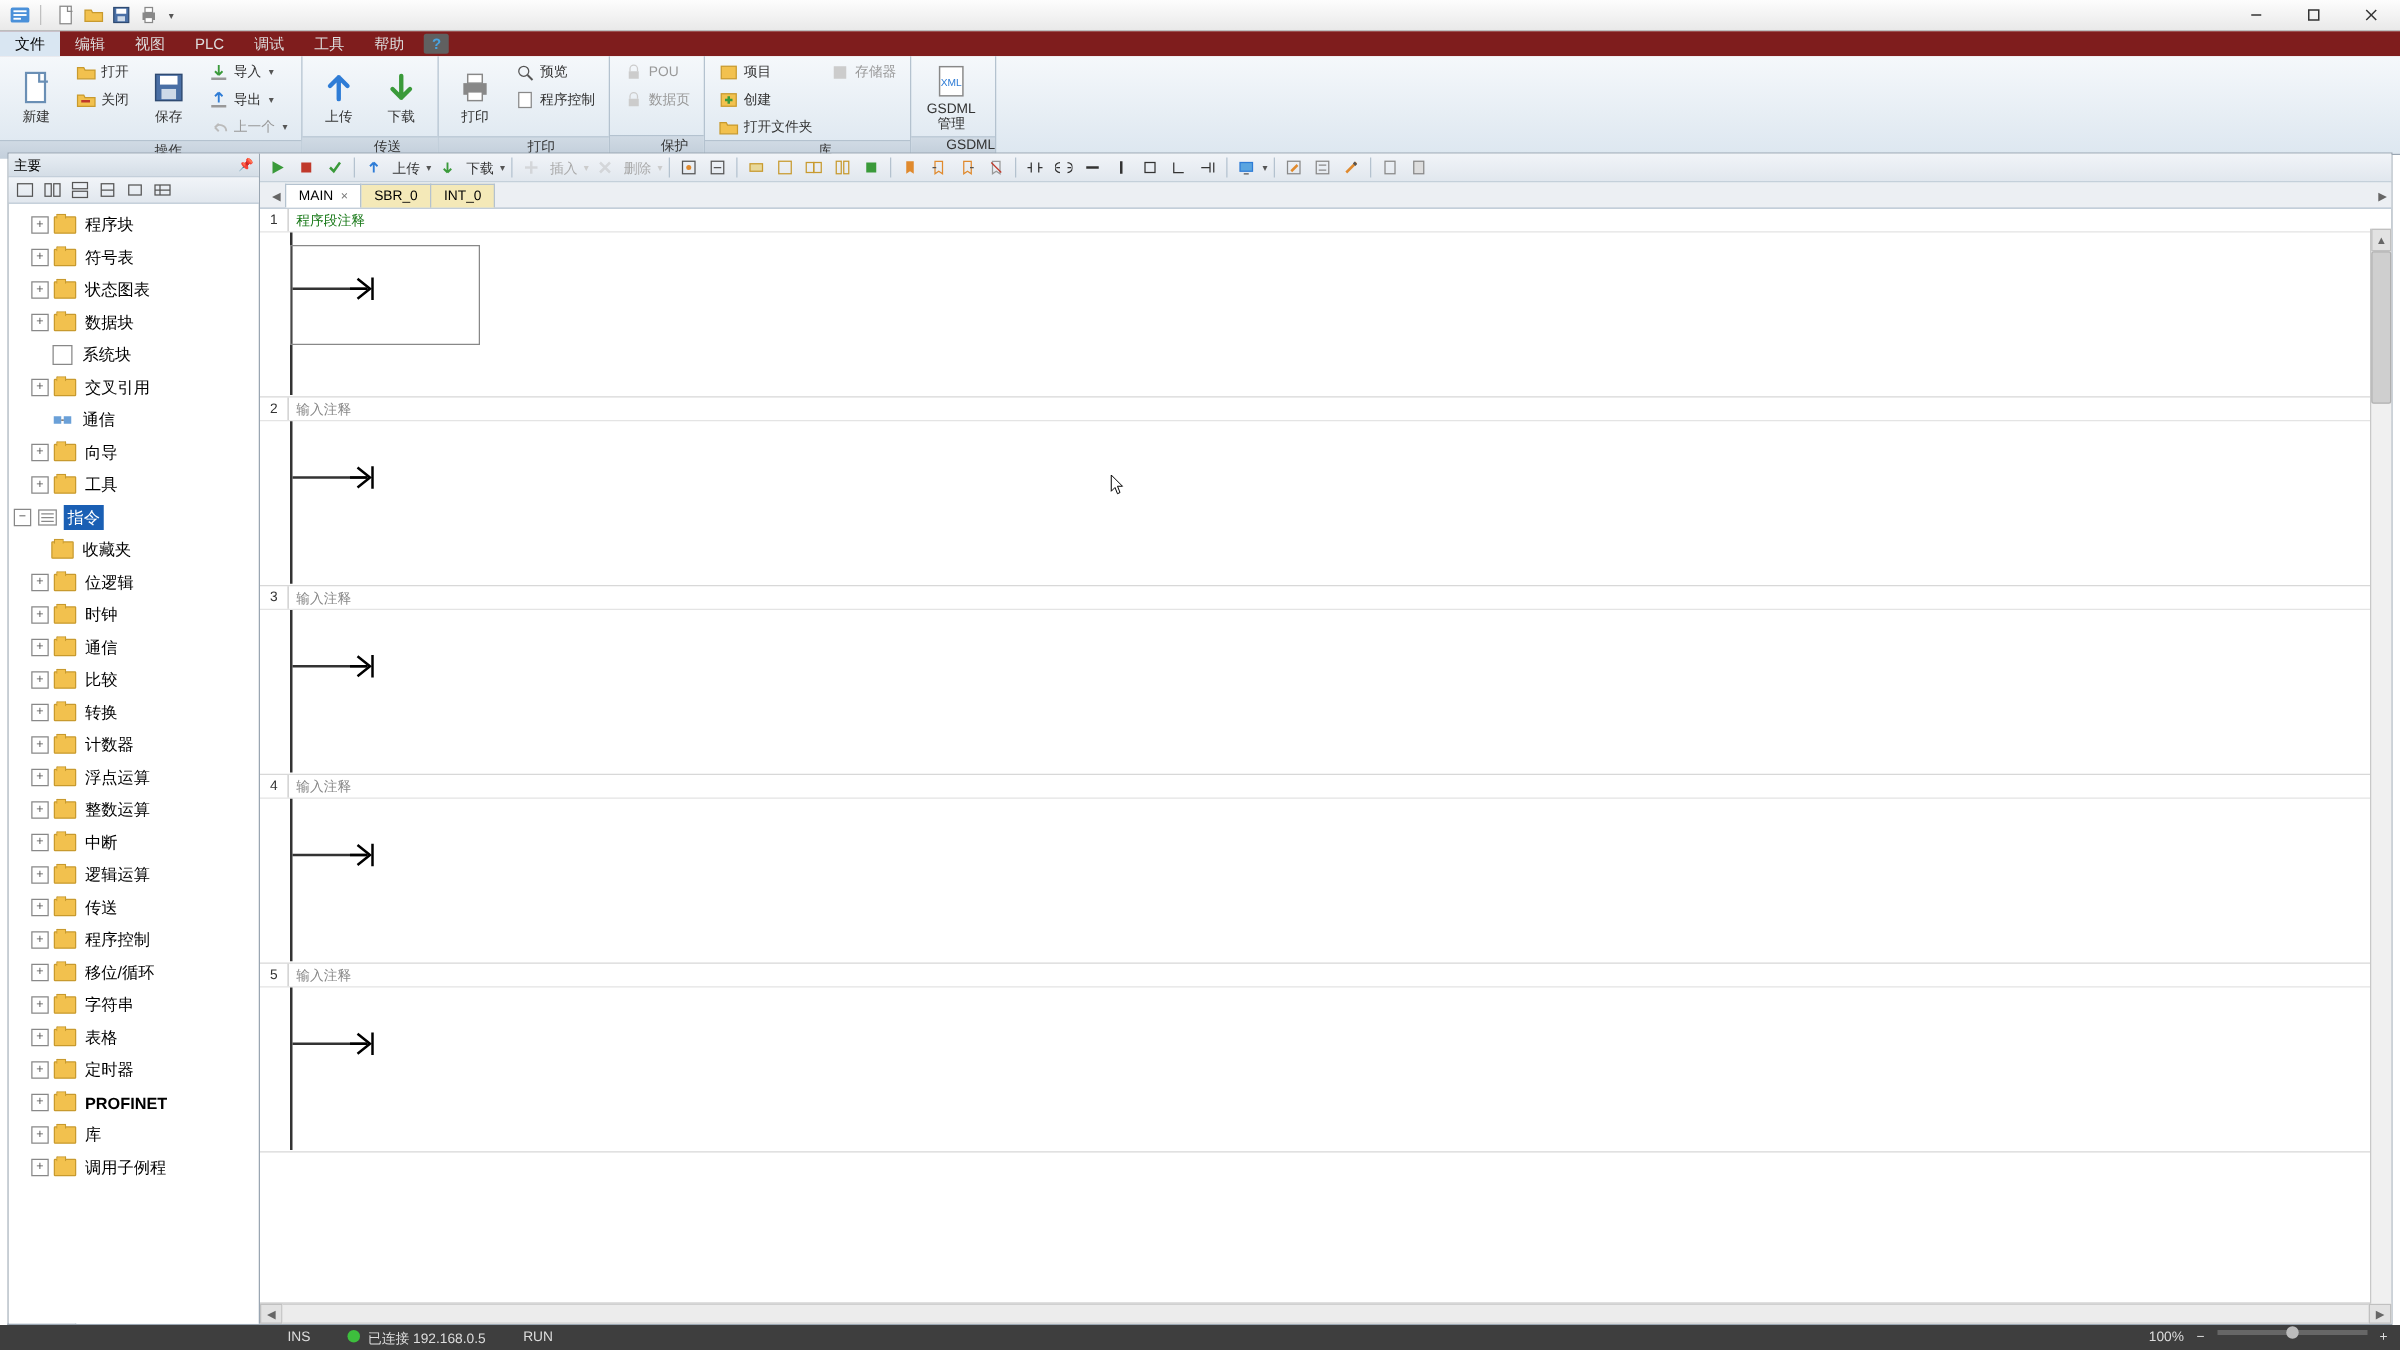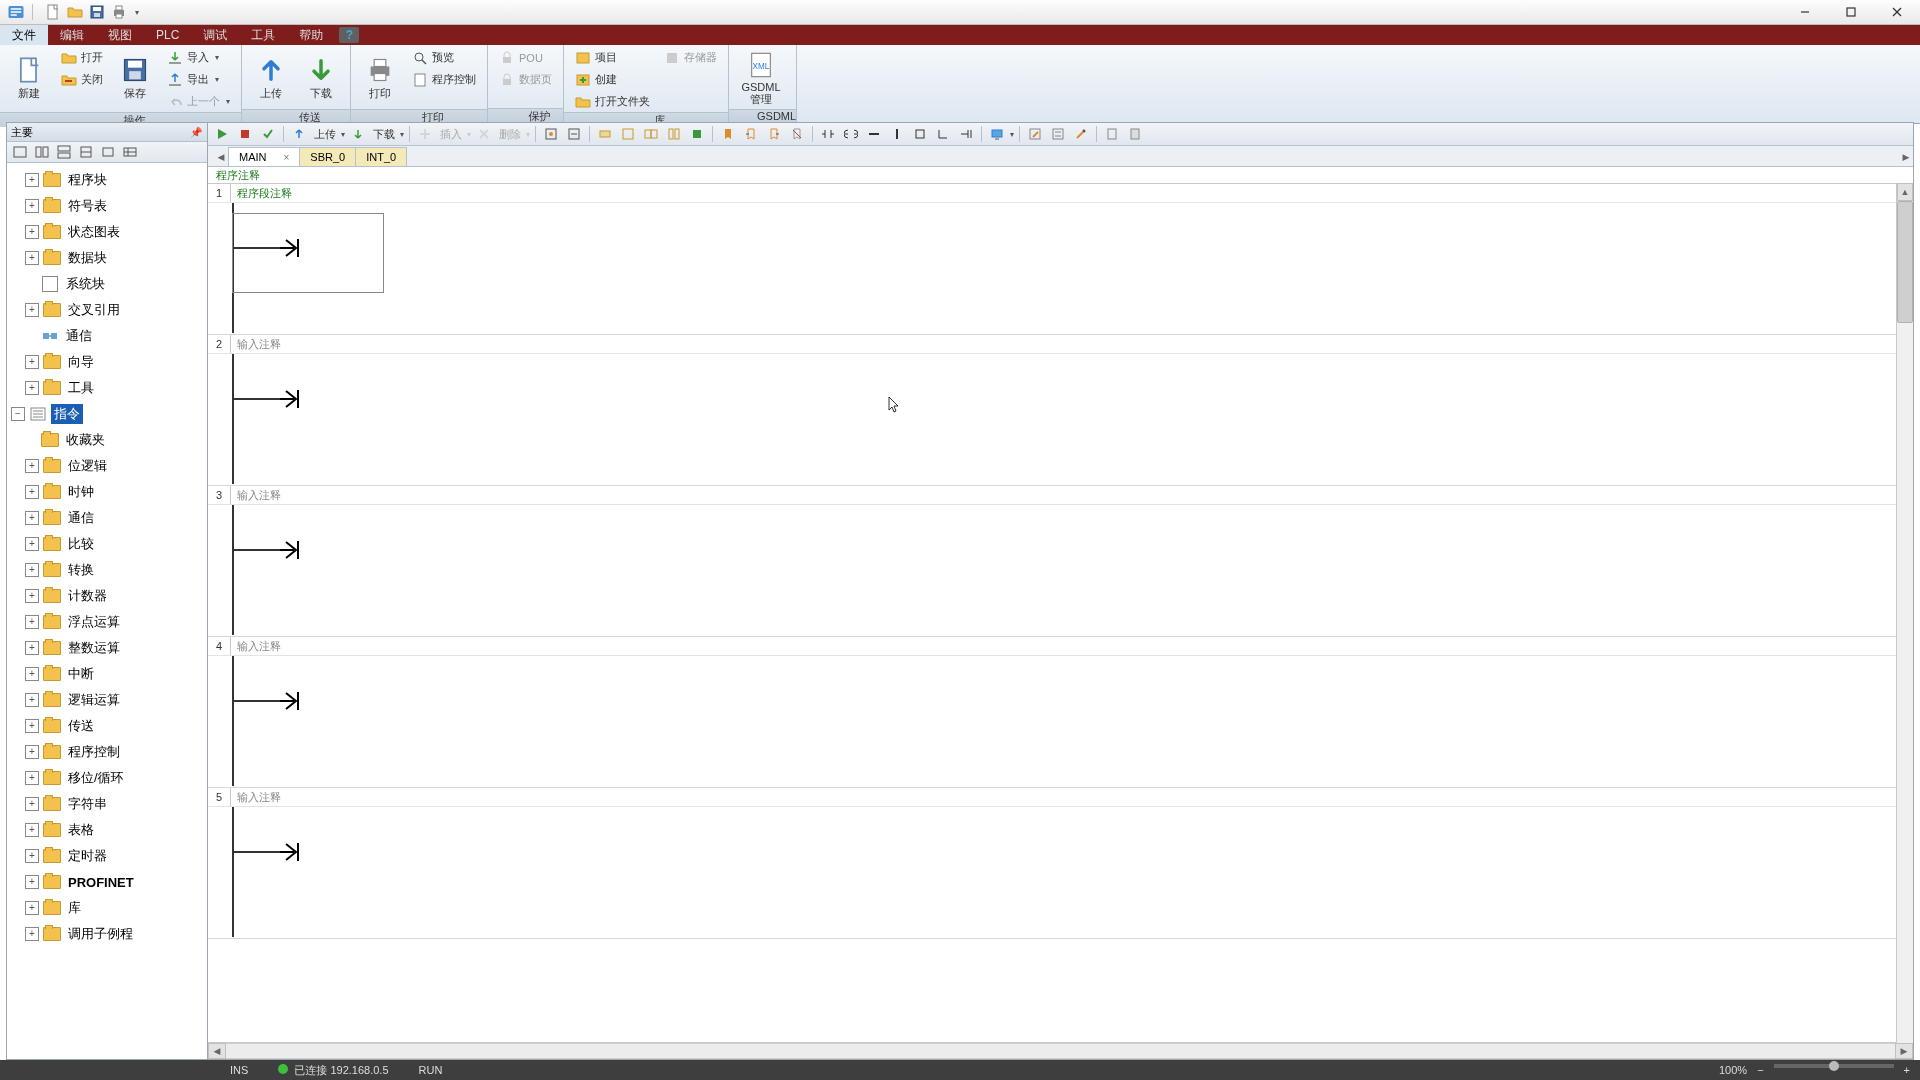--- a/index.html
+++ b/index.html
@@ -62,21 +62,21 @@
 .ed-toolbar{ height:22px; background:linear-gradient(#f1f4f8,#e1e7ee); border-bottom:1px solid #b4c2cf; display:flex; align-items:center; gap:3px; padding:0 4px;}
 .ed-toolbar .tb{ width:18px; height:18px; display:flex; align-items:center; justify-content:center; cursor:pointer; border:1px solid transparent; border-radius:2px;}
 .ed-toolbar .tb.disabled{ opacity:0.45; cursor:default;}
 .ed-toolbar .vsep{ width:1px; height:16px; background:#b4c2cf; margin:0 2px;}
 .ed-toolbar .txt{ font-size:11px; color:#333; padding:0 2px;}
 .ed-toolbar .txt.disabled{ color:#aaa;}
 .ed-toolbar .drop{ font-size:8px; color:#555;}
 
 .ed-tabs{ height:20px; background:#eceff3; border-bottom:1px solid #b4c2cf; display:flex; align-items:flex-end; padding-left:6px; gap:0;}
 .ed-tabs .scroll{ width:14px; height:18px; display:flex; align-items:center; justify-content:center; font-size:9px; color:#666; cursor:pointer;}
-.etab{ height:18px; padding:0 10px; display:flex; align-items:center; gap:17px; font-size:11px; border:1px solid #b4c2cf; border-bottom:none; background:#f4e9b8; cursor:pointer; margin-right:-1px;}
+.etab{ height:18px; padding:0 10px; display:flex; align-items:center; gap:6px; font-size:11px; border:1px solid #b4c2cf; border-bottom:none; background:#f4e9b8; cursor:pointer; margin-right:-1px;}
 .etab.active{ background:#fff; z-index:1;}
 .etab .x{ font-size:10px; color:#777; cursor:pointer;}
 
 .ed-comment{ height:16px; border-bottom:1px solid #c8c8c8; padding-left:8px; display:flex; align-items:center;}
 .ed-comment .cb{ font-size:11px; color:#1a7a1a;}
 
 .networks{ flex:1; overflow:auto; position:relative;}
 .net{ border-bottom:1px solid #d8d8d8; position:relative; min-height:150px;}
 .net .hdr{ display:flex; height:18px; border-bottom:1px solid #e4e4e4;}
 .net .num{ width:22px; text-align:center; font-size:11px; color:#333; border-right:1px solid #c8c8c8; display:flex; align-items:center; justify-content:center;}
@@ -879,23 +879,20 @@
       <div class="etab">
           <span>SBR_0</span>
         </div>
       <div class="etab">
           <span>INT_0</span>
         </div>
       <div style="flex:1"></div>
       <div class="scroll">▶</div>
     </div>
 
-    <div class="ed-comment">
-      <span class="cb">程序注释</span>
-    </div>
 
     <div class="networks">
 
       <div class="net sel">
         <div class="hdr">
             <div class="num">1</div>
             <div class="cmt">程序段注释</div>
           </div>
         <div class="ladder">
           <div class="rail"></div>

